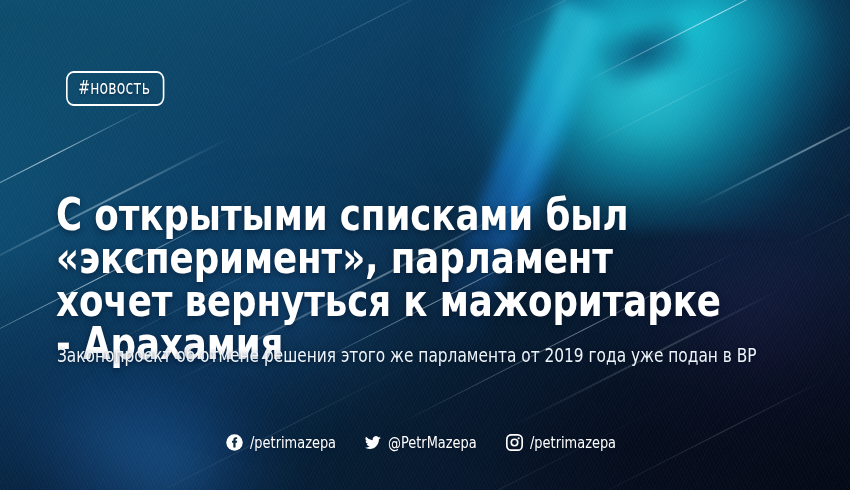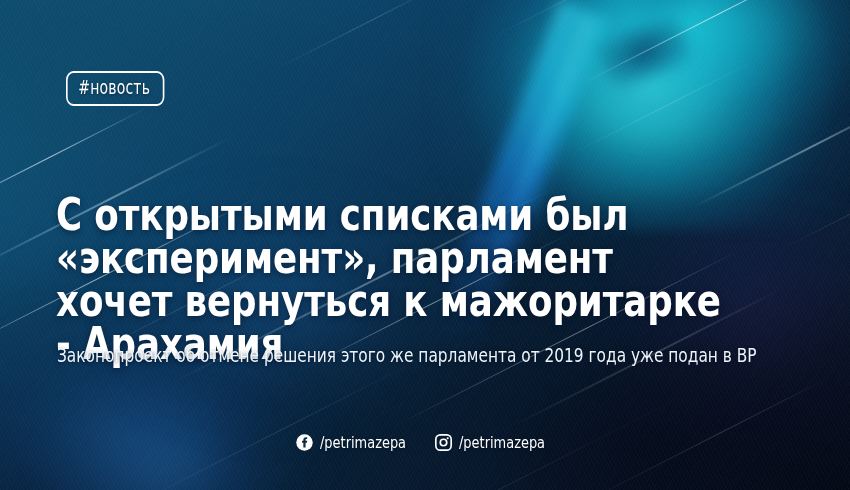--- a/index.html
+++ b/index.html
@@ -288,20 +288,26 @@
     <div class="social">
 
       <div class="social-item">
         <svg class="social-icon" viewBox="0 0 24 24">
           <path fill="#ffffff" d="M12 1.6A10.4 10.4 0 1 0 12 22.4A10.4 10.4 0 0 0 12 1.6Z"></path>
           <path fill="#0c2c44" d="M13.35 12.2h1.75l.28-2.3h-2.03V8.6c0-.66.2-1.02.96-1.02h1.06V5.43c-.18-.03-.92-.08-1.78-.08-1.8 0-3.03 1.1-3.03 3.12V9.9H8.9v2.3h1.62v6.2h2.83Z"></path>
         </svg>
         <span class="social-label">/petrimazepa</span>
       </div>
 
+      <div class="social-item">
+        <svg class="social-icon" viewBox="0 0 24 24">
+          <path fill="#ffffff" d="M22.6 5.9c-.8.35-1.65.6-2.55.7a4.1 4.1 0 0 0 1.8-2.25 8.3 8.3 0 0 1-2.6 1 4.1 4.1 0 0 0-7 3.73A11.6 11.6 0 0 1 3.8 4.8a4.1 4.1 0 0 0 1.27 5.47 4.05 4.05 0 0 1-1.86-.5v.05a4.1 4.1 0 0 0 3.3 4.02 4.1 4.1 0 0 1-1.86.07 4.1 4.1 0 0 0 3.83 2.85A8.2 8.2 0 0 1 2 18.45a11.6 11.6 0 0 0 6.3 1.85c7.6 0 11.76-6.3 11.76-11.76l-.01-.54A8.3 8.3 0 0 0 22.6 5.9Z"></path>
+        </svg>
+        <span class="social-label">@PetrMazepa</span>
+      </div>
 
 
       <div class="social-item">
         <svg class="social-icon" viewBox="0 0 24 24">
           <rect x="2.3" y="2.3" width="19.4" height="19.4" rx="5.6" ry="5.6" fill="none" stroke="#ffffff" stroke-width="2.1"></rect>
           <circle cx="12" cy="12" r="4.1" fill="none" stroke="#ffffff" stroke-width="2.1"></circle>
           <circle cx="17.3" cy="6.7" r="1.35" fill="#ffffff"></circle>
         </svg>
         <span class="social-label">/petrimazepa</span>
       </div>

